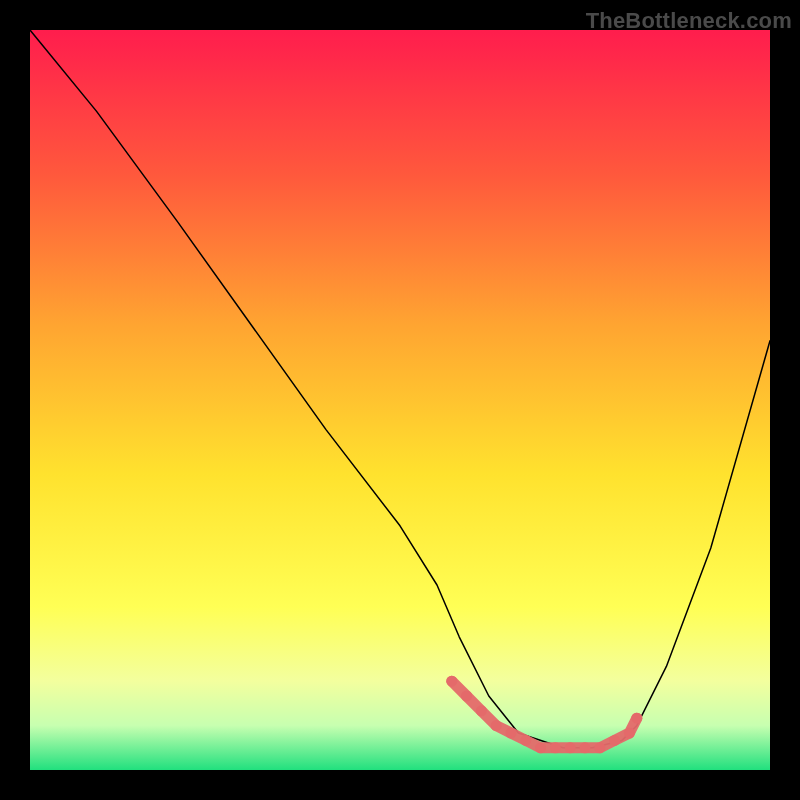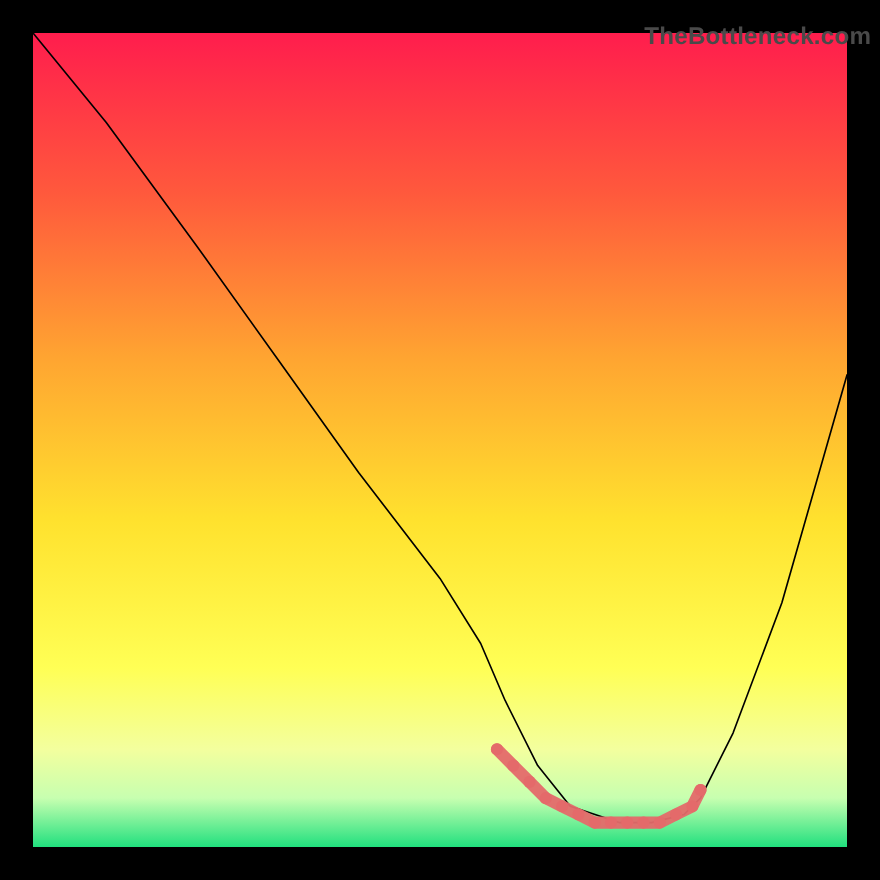--- a/index.html
+++ b/index.html
@@ -12,21 +12,21 @@
     font-family: Arial, Helvetica, sans-serif;
   }
   .frame {
     position: relative;
     width: 800px;
     height: 800px;
     background: #000;
   }
   .watermark {
     position: absolute;
-    top: 20px;
+    top: 8px;
     right: 8px;
     color: #4a4a4a;
     font-size: 22px;
     font-weight: bold;
     letter-spacing: 0.2px;
     z-index: 5;
     user-select: none;
   }
   .plot-area {
     position: absolute;

